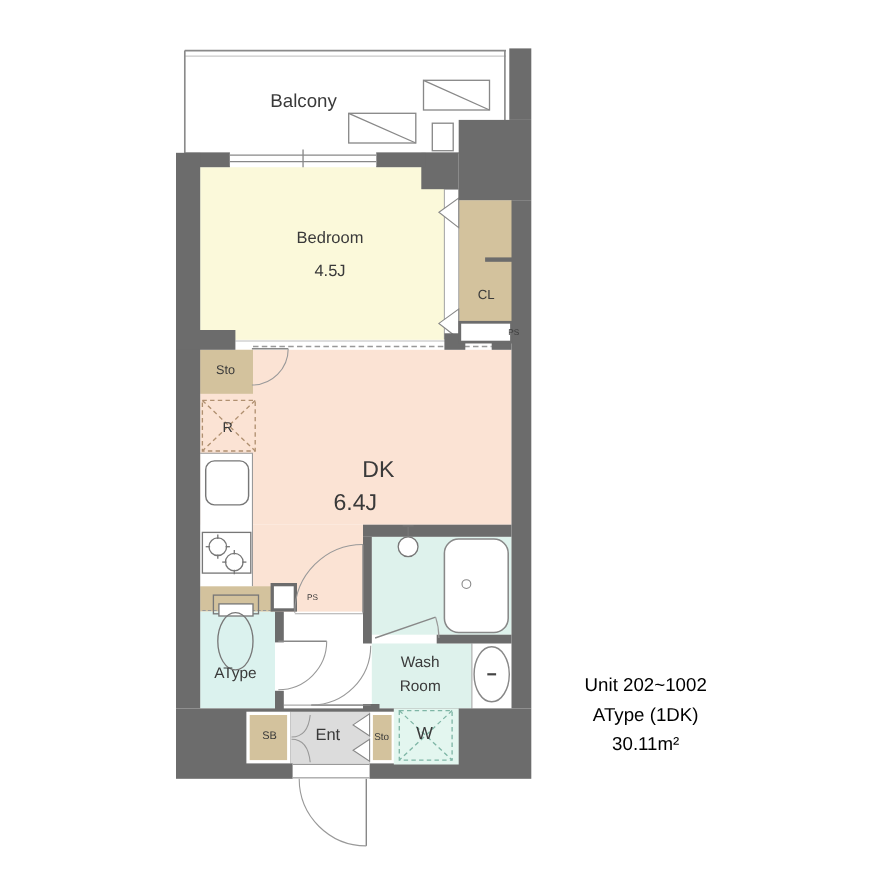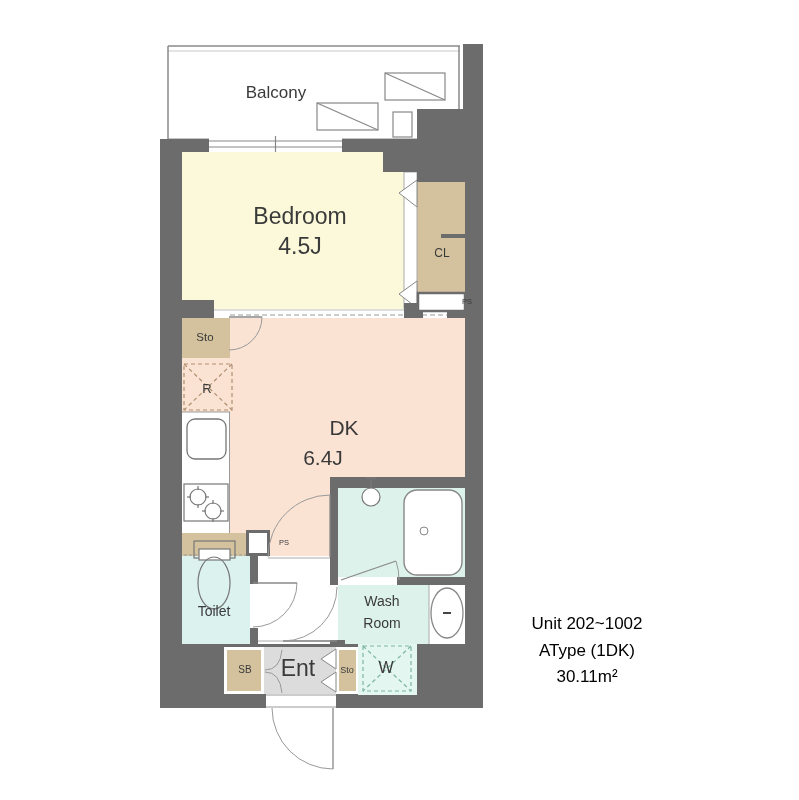--- a/index.html
+++ b/index.html
@@ -10,21 +10,21 @@
        font-family:"Liberation Sans",sans-serif;line-height:1;}
   .f7{font-size:7.5px;margin-left:26px;}
   .f9{font-size:9px;}
   .f10{font-size:10px;}
   .f11{font-size:11.5px;}
   .f12{font-size:12px;}
   .f13{font-size:13px;}
   .f14{font-size:14px;}
   .f16{font-size:16px;}
   .f17{font-size:17px;}
-  .f19{font-size:23px;}
+  .f19{font-size:15px;}
   .f21{font-size:21px;margin-top:48px;}
   .info{color:#000000;}
 </style>
 </head>
 <body>
 
 <div class="stage">
 <svg width="799" height="800" viewBox="0 0 799 800">
 
   <g stroke="#8A8A8A" stroke-width="1.5" fill="none">
@@ -185,26 +185,26 @@
     <line x1="341" y1="580" x2="396" y2="561" stroke="#888888" stroke-width="1.3"></line>
     <path d="M 396,561 A 58 58 0 0 1 399,580"></path>
   </g>
 </svg>
 
 <div class="lbl f17" style="left:276px;top:92px;">Balcony</div>
 <div class="lbl f19" style="left:300px;top:216px;">Bedroom</div>
 <div class="lbl f19" style="left:300px;top:246px;">4.5J</div>
 <div class="lbl f21" style="left:344px;top:379px;">DK</div>
 <div class="lbl f21" style="left:323px;top:409px;">6.4J</div>
-<div class="lbl f12" style="left:442px;top:253px;">CL</div>
+<div class="lbl f12" style="left:442px;top:268px;">CL</div>
 <div class="lbl f7" style="left:441px;top:302px;">PS</div>
 <div class="lbl f11" style="left:205px;top:338px;">Sto</div>
 <div class="lbl f13" style="left:207px;top:388px;">R</div>
 <div class="lbl f7" style="left:258px;top:543px;">PS</div>
-<div class="lbl f14" style="left:214px;top:611px;">Toilet</div>
+<div class="lbl f14" style="left:214px;top:611px;">AType</div>
 <div class="lbl f14" style="left:382px;top:601px;">Wash</div>
 <div class="lbl f14" style="left:382px;top:623px;">Room</div>
 <div class="lbl f19" style="left:298px;top:668px;">Ent</div>
 <div class="lbl f10" style="left:245px;top:670px;">SB</div>
 <div class="lbl f9" style="left:347px;top:670px;">Sto</div>
 <div class="lbl f16" style="left:386px;top:668px;">W</div>
 
 <div class="lbl f17 info" style="left:587px;top:623px;">Unit 202~1002</div>
 <div class="lbl f17 info" style="left:587px;top:650px;">AType (1DK)</div>
 <div class="lbl f17 info" style="left:587px;top:676px;">30.11m²</div>

